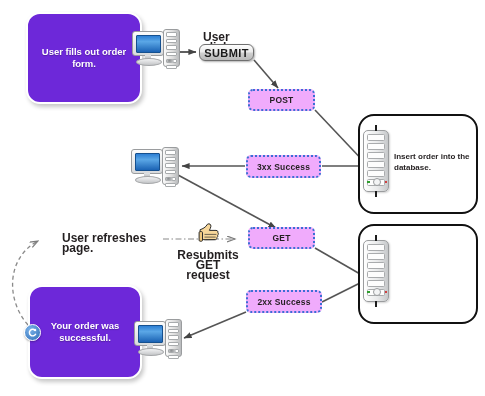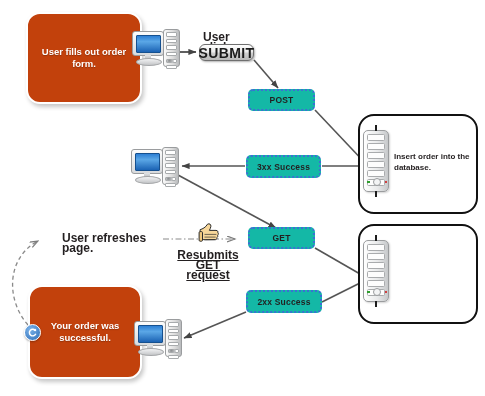--- a/index.html
+++ b/index.html
@@ -11,59 +11,59 @@
     position:relative;
     width:485px;height:396px;
     background:#ffffff;
     overflow:hidden;
   }
   #edges{position:absolute;left:0;top:0;width:485px;height:396px;pointer-events:none;}
 
   
   .bluebox{
     position:absolute;
-    background:#c2410c;
+    background:#6d28d9;
     border-radius:14px;
     box-shadow:2px 3px 4px rgba(0,0,0,.22);
     border:2px solid #ffffff;
     box-sizing:border-box;
     display:flex;align-items:center;justify-content:center;
     color:#ffffff;
     font-weight:bold;
     font-size:9.5px;
     line-height:12px;
     text-align:center;
     text-shadow:0 1px 1px rgba(0,0,0,.25);
     padding:4px 8px;
   }
 
   
   .dotbox{
     position:absolute;
     border:2px dotted #3b6fd4;
     border-radius:5px;
-    background:#14b8a6;
+    background:#f0abfc;
     box-sizing:border-box;
     display:flex;align-items:center;justify-content:center;
     color:#231f20;
     font-weight:bold;
     font-size:8.5px;
     letter-spacing:.2px;
   }
 
   
   .btn{
     position:absolute;
     background:linear-gradient(#fdfdfd 0%,#ececec 45%,#cfcfcf 55%,#b9b9b9 100%);
     border:1px solid #6f6f6f;
     border-radius:6px;
     box-shadow:1px 1px 2px rgba(0,0,0,.3);
     box-sizing:border-box;
     display:flex;align-items:center;justify-content:center;
-    font-size:14px;font-weight:bold;color:#1a1a1a;
+    font-size:11px;font-weight:bold;color:#1a1a1a;
     letter-spacing:.4px;
   }
 
   
   .serverbox{
     position:absolute;
     border:2.5px solid #111111;
     border-radius:16px;
     background:#ffffff;
     box-sizing:border-box;
@@ -73,21 +73,21 @@
     font-size:8px;font-weight:bold;color:#231f20;
     line-height:10.5px;
   }
 
   
   .caption{
     position:absolute;
     font-size:12px;font-weight:bold;color:#231f20;
     line-height:10px;
   }
-  .caption.center{text-align:center;text-decoration:underline;}
+  .caption.center{text-align:center;}
 
   
   .pc{position:absolute;width:48px;height:40px;}
   .pc .tower{
     position:absolute;right:0;top:1px;width:15px;height:36px;
     background:linear-gradient(90deg,#fbfbfb,#dcdcdc 60%,#b9bbbd);
     border:1px solid #9a9c9e;border-radius:3px;
   }
   .pc .tower i{
     display:block;height:2.4px;margin:2.2px 2px 0 2px;

